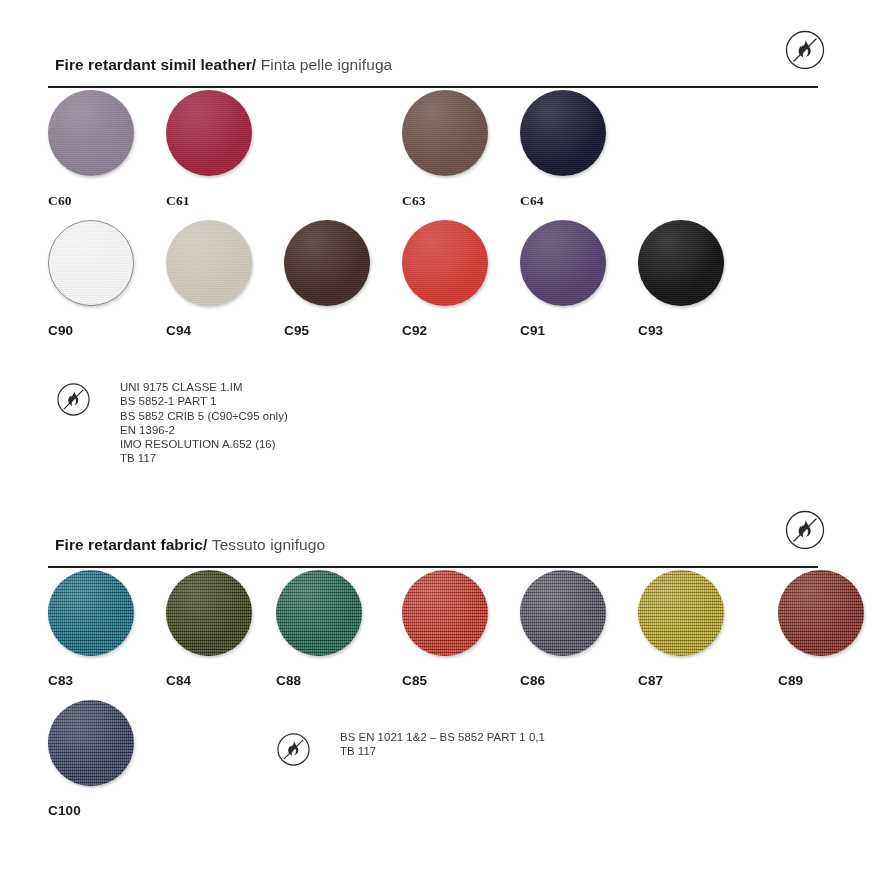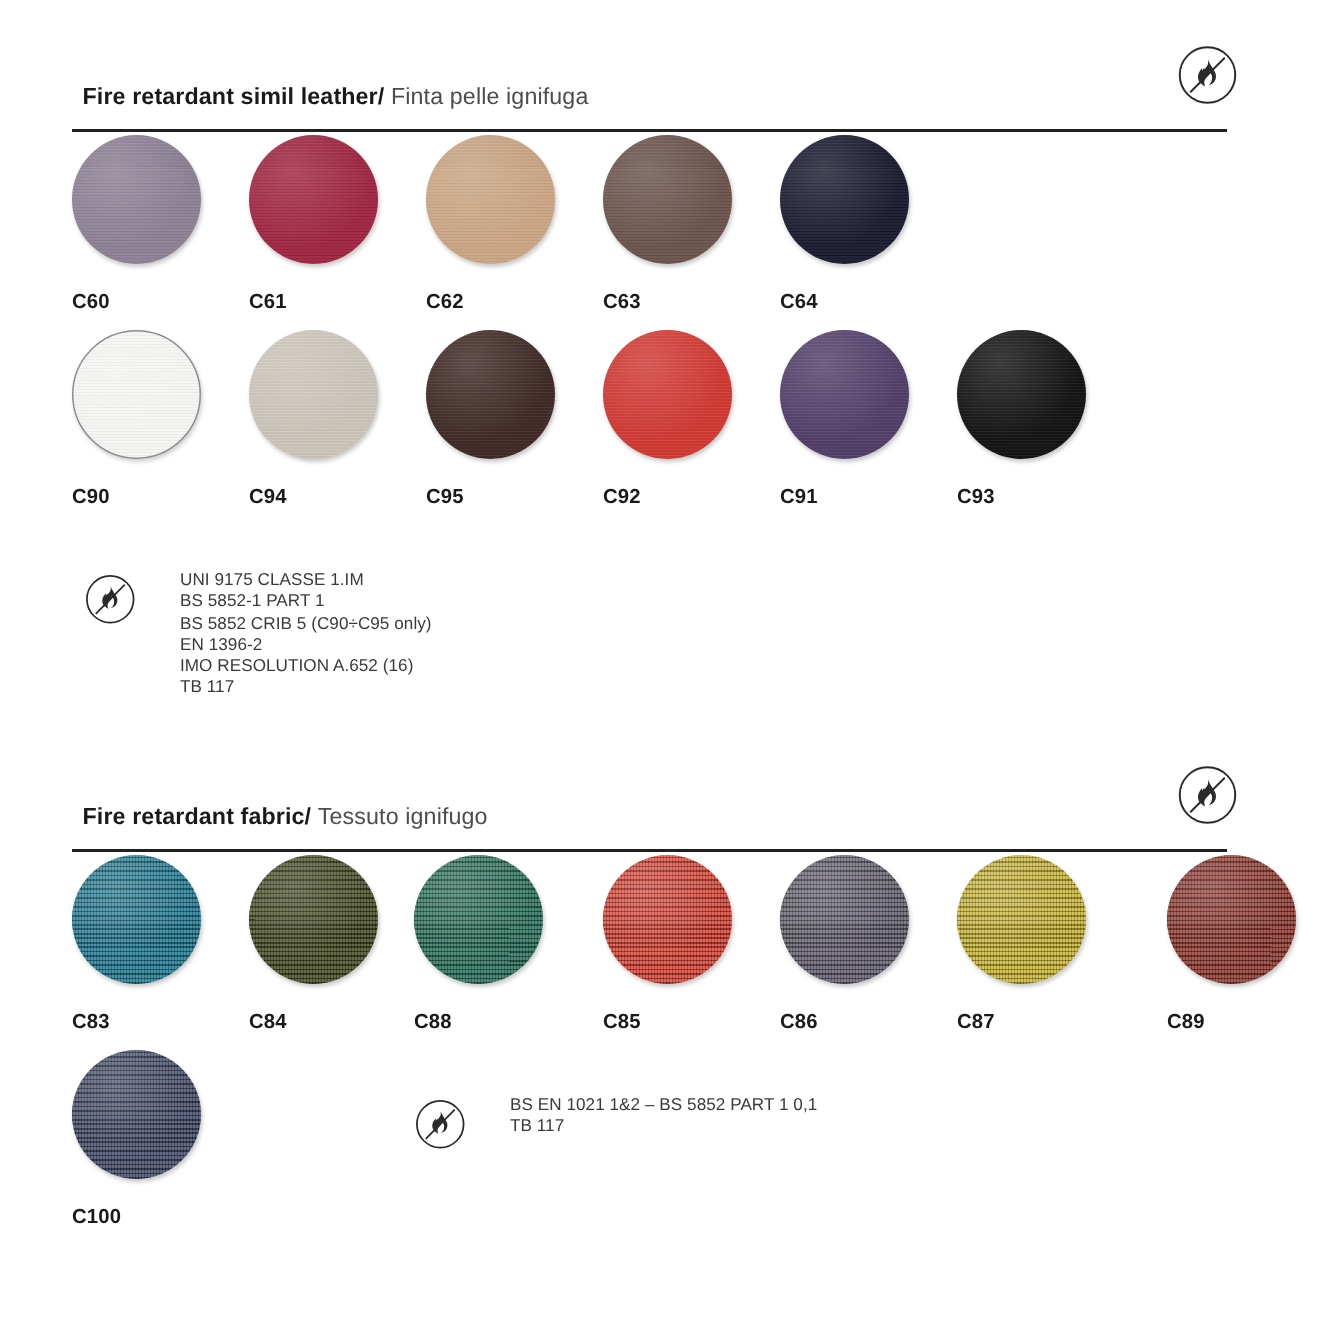--- a/index.html
+++ b/index.html
@@ -126,41 +126,34 @@
             <path d="M22.2 11.6c.6 2.2.1 3.6-1 5.1-1.3 1.8-3.1 3.3-3.9 5.4-.9 2.3-.3 4.9 1.5 6.5.5.4 1.1.8 1.8 1-.8-1.3-1-2.9-.4-4.3.5-1.2 1.5-2.1 2.2-3.2.5-.8.8-1.7.7-2.6.9.8 1.5 1.9 1.8 3 .4 1.6.1 3.4-.8 4.8-.4.6-.9 1.1-1.5 1.5 1.6-.2 3.1-1.1 4-2.4 1.2-1.7 1.4-4 .6-5.9-.7-1.7-1.9-3.1-2.8-4.7-.8-1.3-1.4-2.7-2.2-4.2z"></path>
             <path d="M18.4 17.3c-.9 1.2-1.9 2.4-2.4 3.9-.7 2-.3 4.3 1 5.9.3.4.7.7 1.1 1-.6-1.4-.6-3 .1-4.4.5-1 1.2-1.8 1.6-2.8.4-1.1.4-2.4-.1-3.5-.4.6-.9 1.2-1.3 1.9z"></path>
           </g>
           <line x1="10.5" y1="33.5" x2="33.5" y2="10.5" stroke="#2b2b2b" stroke-width="1.3"></line>
         </svg>
       </div>
 
       <div class="divider"></div>
     </div>
 
-    <div class="row" id="leather-row-0" style="height:130px;">
+    <div class="row" id="leather-row-0" style="height:130px;font-family:Liberation Serif, serif;">
         <div class="swatch-cell" style="left: 48px; top: 0px;">
           <div class="swatch" style="background: rgb(139, 127, 146);">
             <div class="tex tex-leather"></div>
             <div class="gloss"></div>
           </div>
           <div class="swatch-label">C60</div>
         </div>
         <div class="swatch-cell" style="left: 166px; top: 0px;">
           <div class="swatch" style="background: rgb(158, 36, 65);">
             <div class="tex tex-leather"></div>
             <div class="gloss"></div>
           </div>
           <div class="swatch-label">C61</div>
-        </div>
-        <div class="swatch-cell" style="left: 284px; top: 0px;">
-          <div class="swatch" style="background: rgb(200, 164, 131);">
-            <div class="tex tex-leather"></div>
-            <div class="gloss"></div>
-          </div>
-          <div class="swatch-label">C62</div>
         </div>
         <div class="swatch-cell" style="left: 402px; top: 0px;">
           <div class="swatch" style="background: rgb(106, 82, 76);">
             <div class="tex tex-leather"></div>
             <div class="gloss"></div>
           </div>
           <div class="swatch-label">C63</div>
         </div>
         <div class="swatch-cell" style="left: 520px; top: 0px;">
           <div class="swatch" style="background: rgb(25, 26, 46);">

